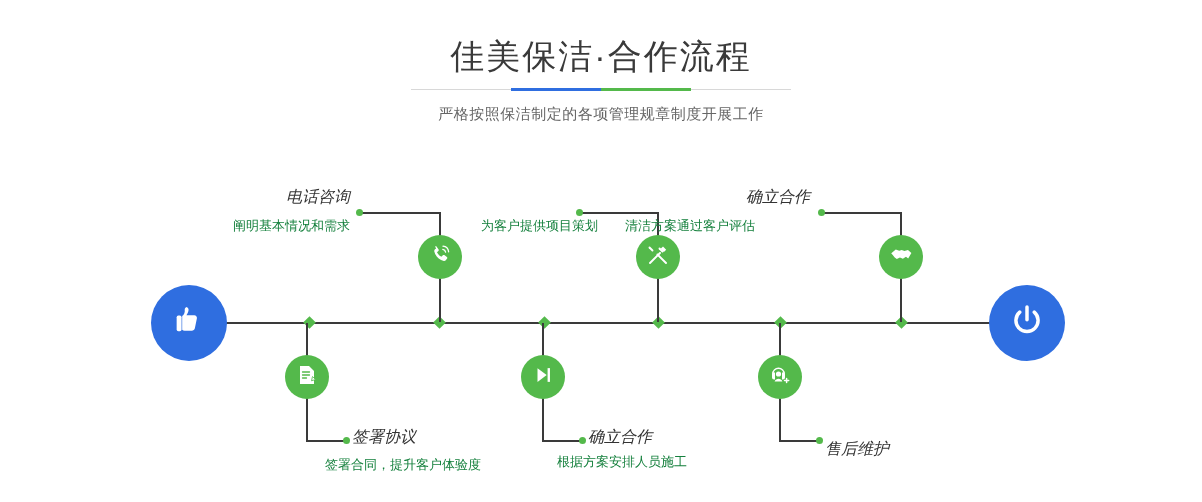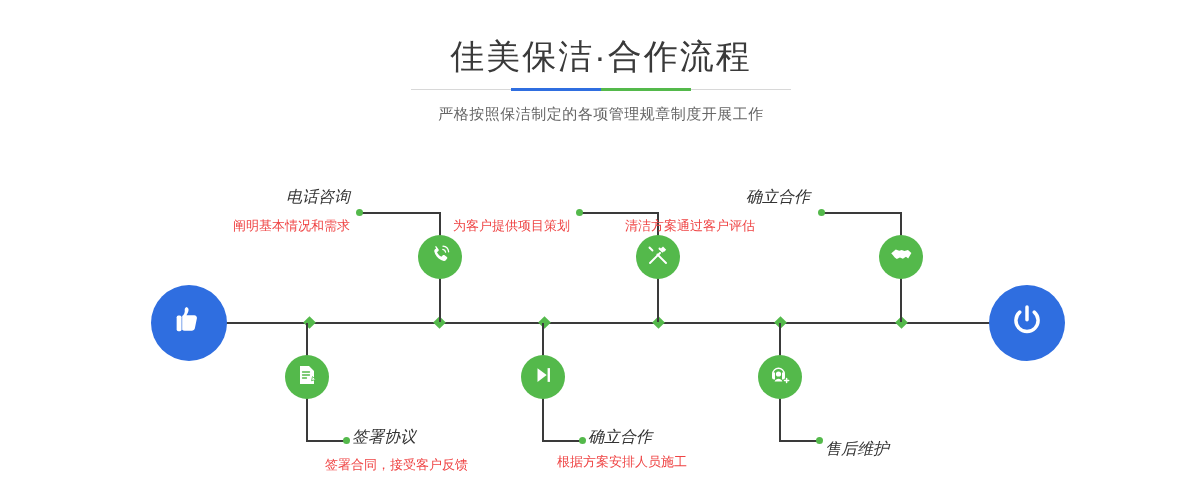--- a/index.html
+++ b/index.html
@@ -145,21 +145,21 @@
   .step-label {
     position: absolute;
     font-size: 16px;
     color: #333;
     white-space: nowrap;
     font-style: italic;
   }
   .step-desc {
     position: absolute;
     font-size: 13px;
-    color: #ef4444;
+    color: #15803d;
     white-space: nowrap;
   }
 </style>
 </head>
 <body>
 
 <div class="page">
 
   <div class="header">
     <div class="title">佳美保洁·合作流程</div>
@@ -221,37 +221,37 @@
     <div class="icon-circle" style="left:285px; top:200px;">
       <span>
         <svg width="24" height="24" viewBox="0 0 24 24" fill="#ffffff">
           <path d="M5 3h9l5 5v13H5z" fill="#ffffff"></path>
           <path d="M7.5 9h7M7.5 12h7M7.5 15h4" stroke="#54b94b" stroke-width="1.3" stroke-linecap="round"></path>
           <path d="M17.5 13.5l3 3-4 1.3 1-4.3z" fill="#ffffff" stroke="#54b94b" stroke-width="0.8"></path>
         </svg>
       </span>
     </div>
     <div class="step-label" style="left:352px; top:272px;">签署协议</div>
-    <div class="step-desc" style="left:325px; top:301px;">签署合同，接受客户反馈</div>
+    <div class="step-desc" style="left:325px; top:301px;">签署合同，提升客户体验度</div>
 
     <div class="stem" style="left:657px; top:57px; height:110px;"></div>
     <div class="stem-h" style="left:580px; top:57px; width:78px;"></div>
     <div class="stem-dot" style="left:576px; top:54px;"></div>
     <div class="icon-circle" style="left:636px; top:80px;">
       <span>
         <svg width="24" height="24" viewBox="0 0 24 24" fill="none" stroke="#ffffff" stroke-width="1.9" stroke-linecap="round">
           <path d="M4 20L14 10"></path>
           <path d="M13.5 5.5l3 3"></path>
           <path d="M17 3.5l3.2 3.2-2.3 2.3-3.2-3.2z" fill="#ffffff" stroke="none"></path>
           <path d="M20 20L11.5 11.5"></path>
           <path d="M3.5 4.5l3 3"></path>
         </svg>
       </span>
     </div>
-    <div class="step-desc" style="left:330px; top:62px; width:240px; text-align:right;">为客户提供项目策划</div>
+    <div class="step-desc" style="left:330px; top:62px; width:268px; text-align:right;">为客户提供项目策划</div>
 
     <div class="stem" style="left:542px; top:168px; height:118px;"></div>
     <div class="stem-h" style="left:542px; top:285px; width:40px;"></div>
     <div class="stem-dot" style="left:579px; top:282px;"></div>
     <div class="icon-circle" style="left:521px; top:200px;">
       <span>
         <svg width="22" height="22" viewBox="0 0 24 24" fill="#ffffff">
           <path d="M6 4.5l10 7.5-10 7.5z"></path>
           <rect x="17" y="4.5" width="2.6" height="15"></rect>
         </svg>

